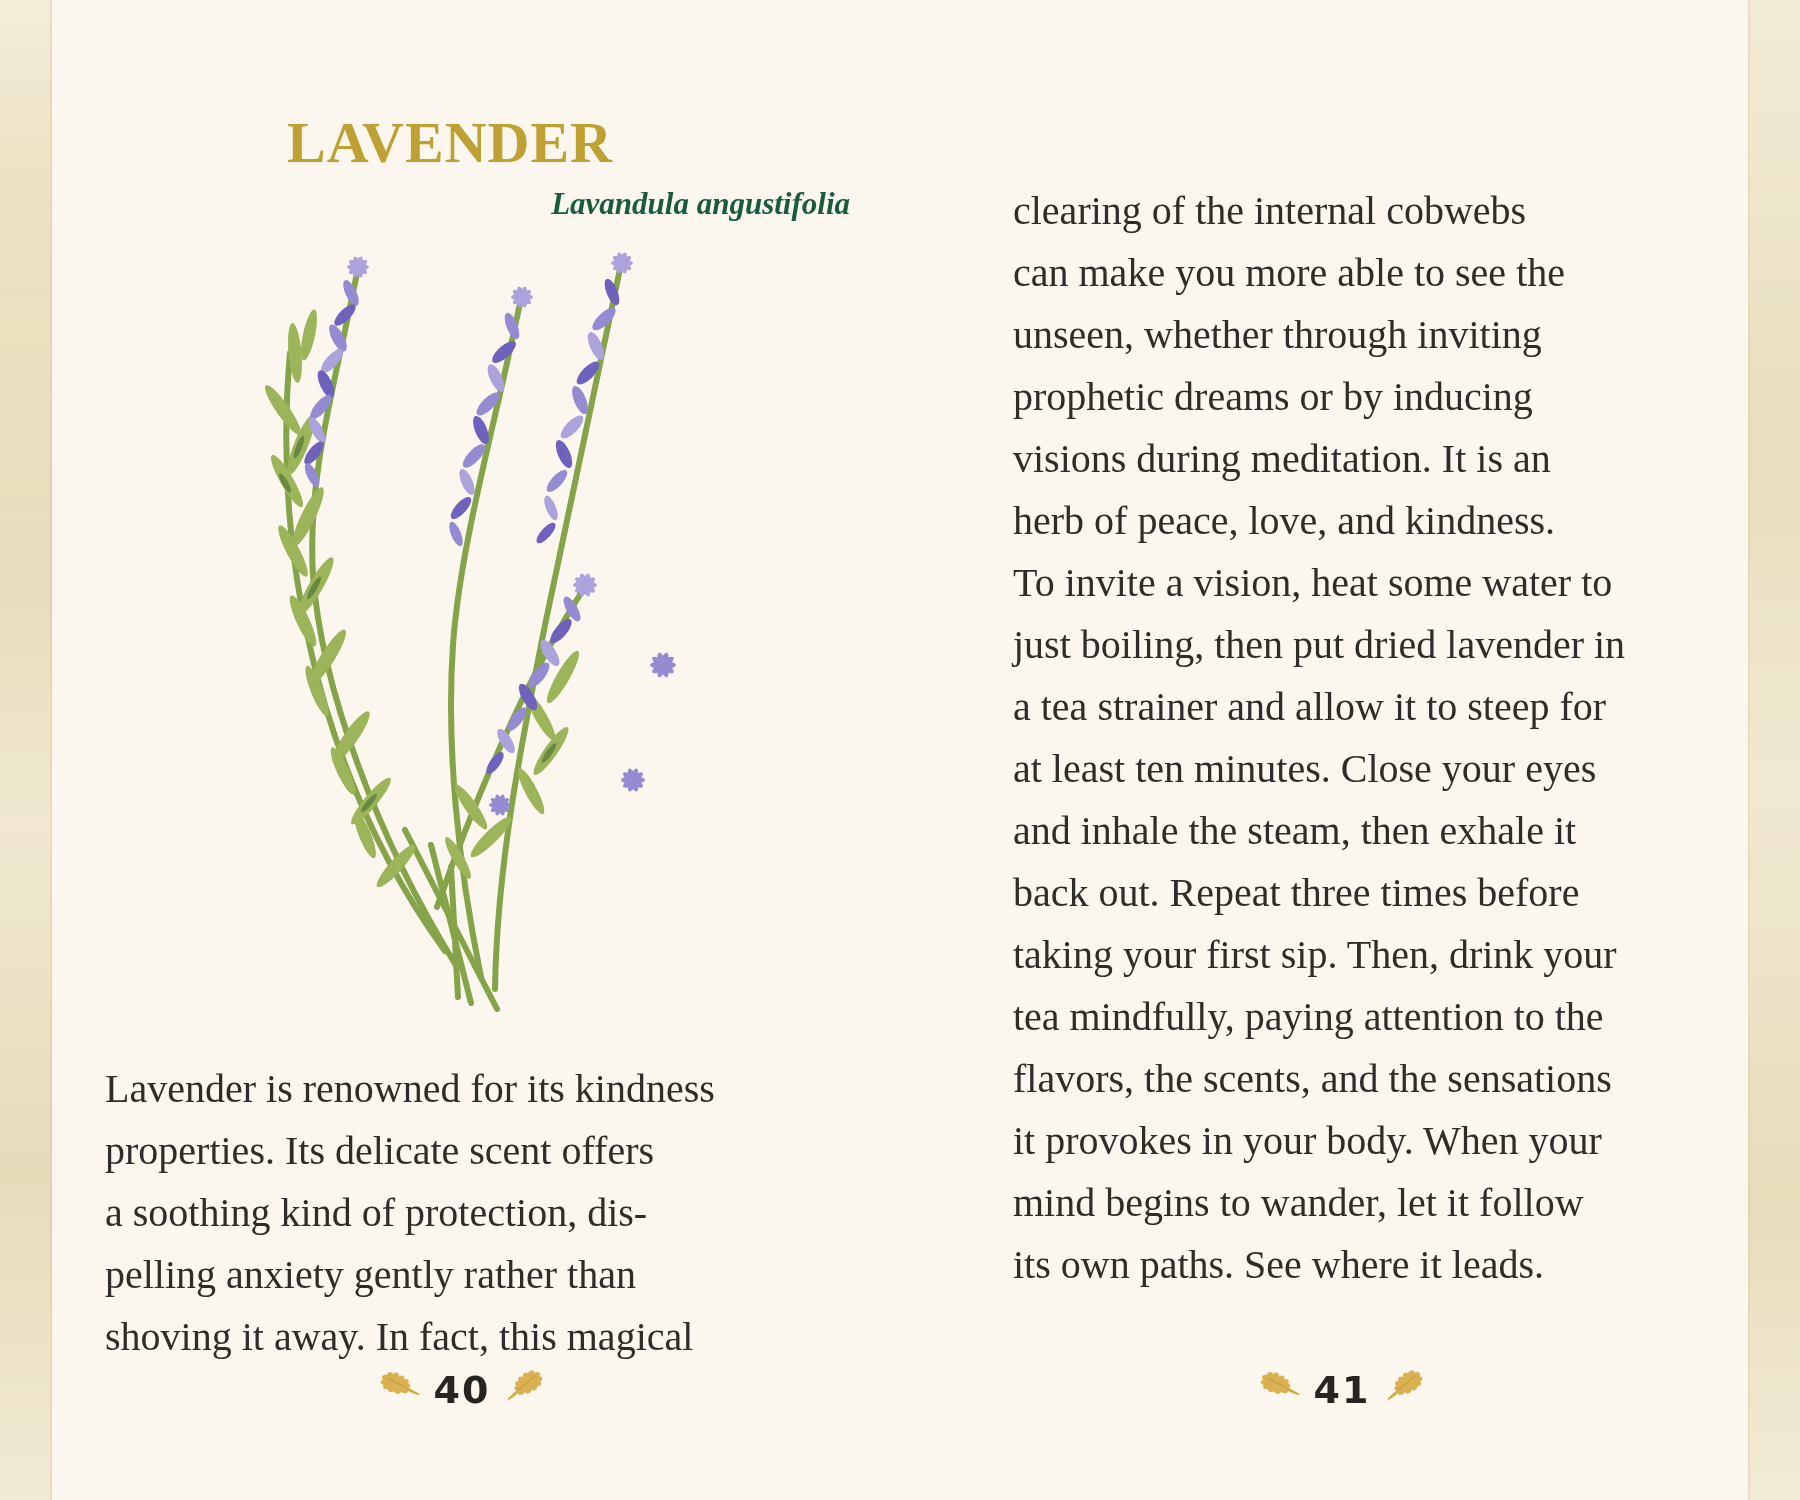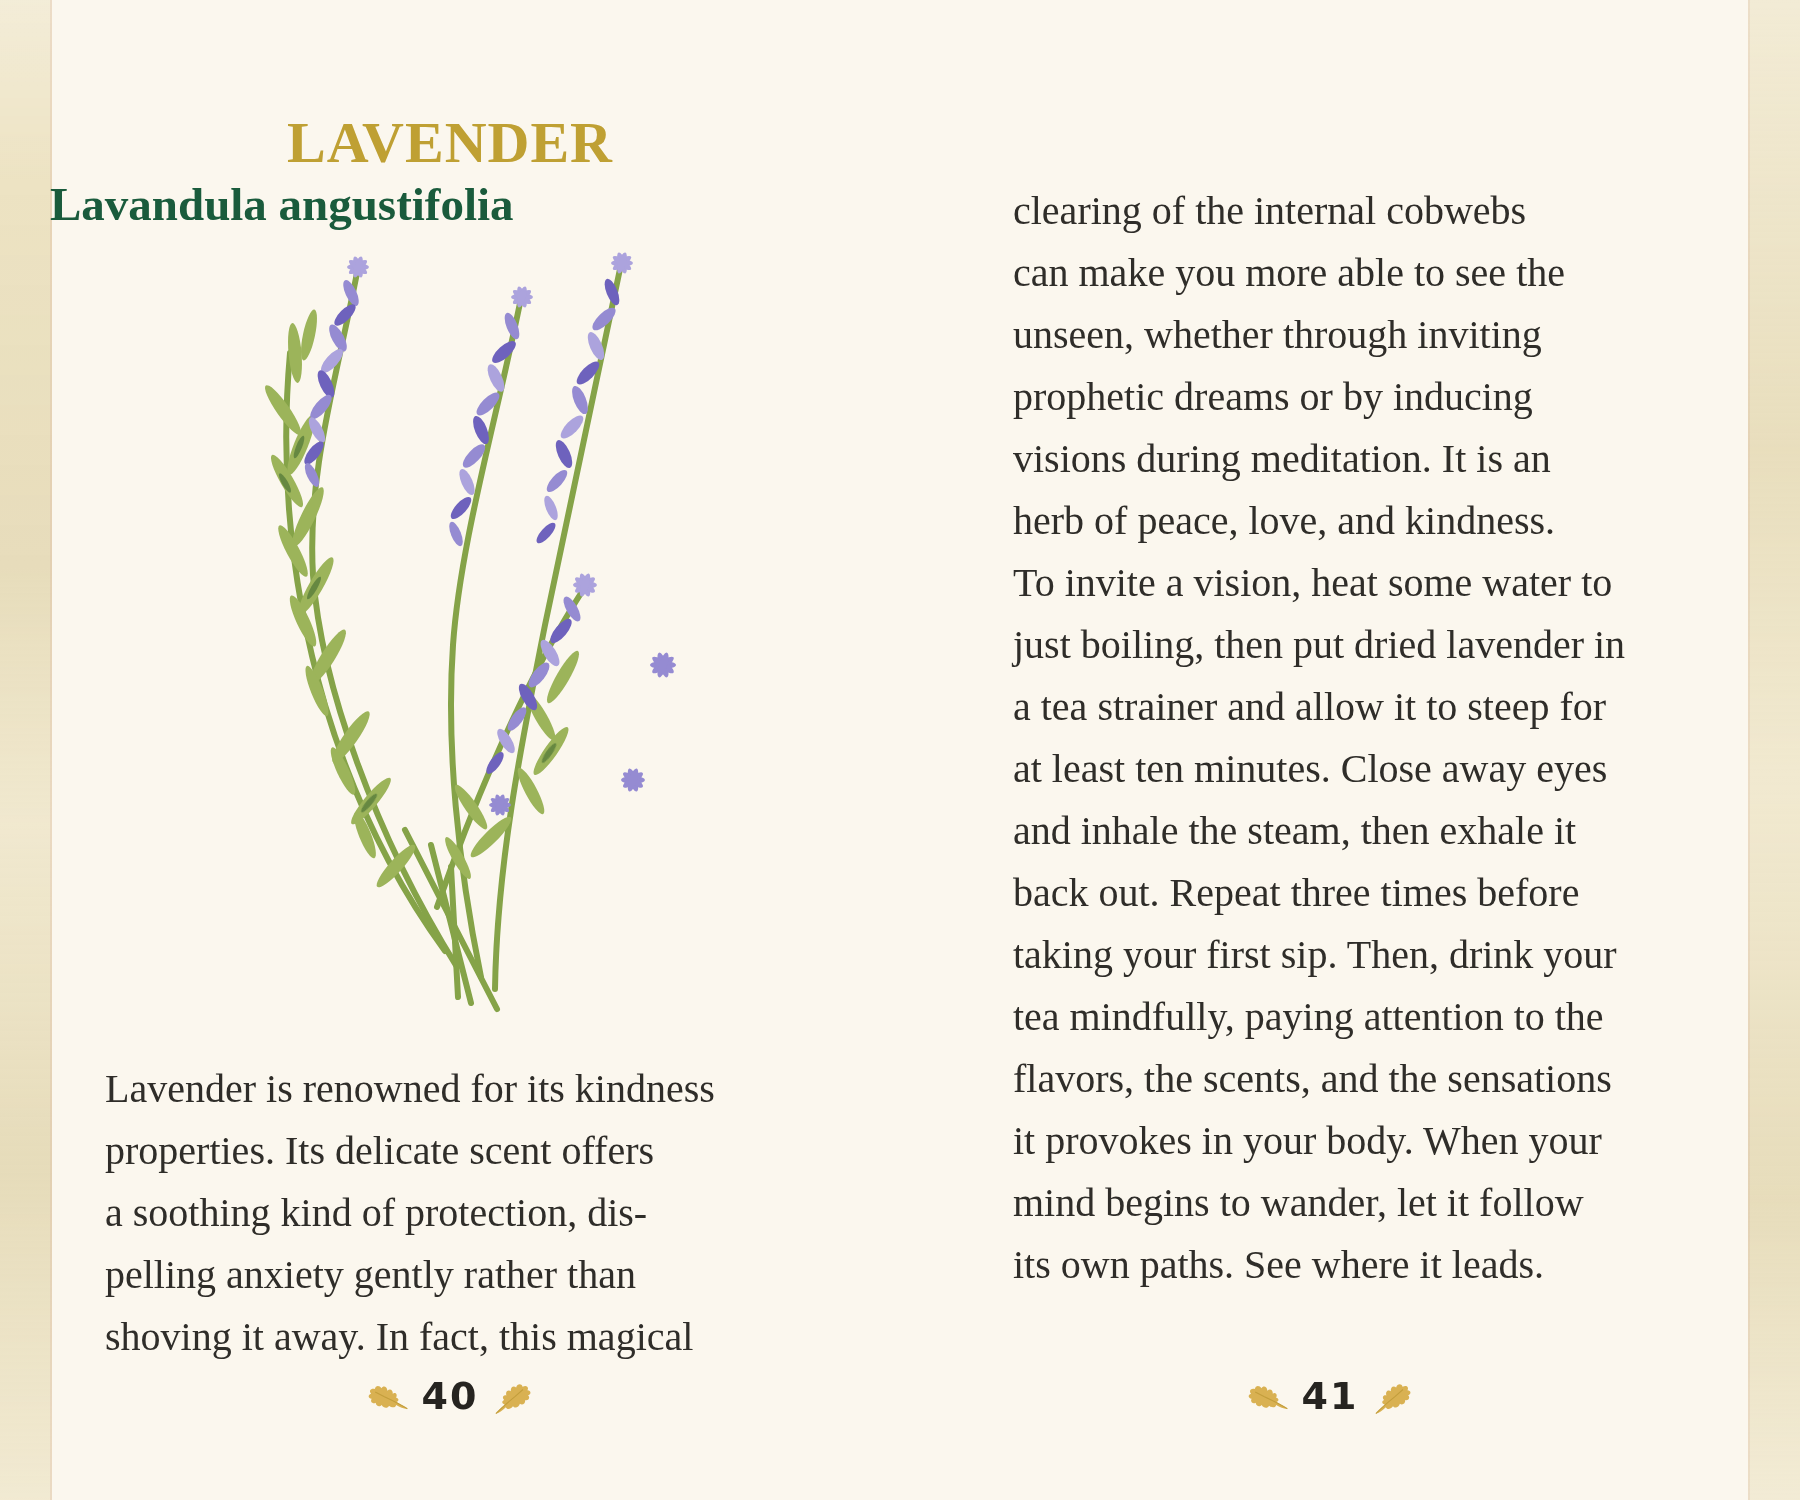--- a/index.html
+++ b/index.html
@@ -14,30 +14,30 @@
   .edge.left{left:0;border-right:2px solid rgba(214,170,150,.25);
     background-image:linear-gradient(180deg,rgba(255,255,255,.35),rgba(255,255,255,0) 12%,rgba(120,100,40,.05) 38%,rgba(255,255,255,.2) 55%,rgba(120,100,40,.06) 78%,rgba(255,255,255,.25));}
   .edge.right{right:0;border-left:2px solid rgba(214,170,150,.2);
     background-image:linear-gradient(180deg,rgba(255,255,255,.3),rgba(120,100,40,.04) 30%,rgba(255,255,255,.22) 52%,rgba(120,100,40,.05) 80%,rgba(255,255,255,.3));}
   .page{position:absolute;top:0;width:850px;height:1500px;}
   .page-left{left:50px;}
   .page-right{left:900px;}
   .title{position:absolute;top:112px;left:0;width:800px;text-align:center;
     font-size:58px;line-height:62px;font-weight:bold;letter-spacing:1px;color:var(--title);
     font-family:"Liberation Serif",serif;}
-  .subtitle{position:absolute;top:178px;left:0;width:800px;text-align:left;
-    font-size:47px;line-height:52px;font-weight:bold;color:var(--subtitle);
+  .subtitle{position:absolute;top:178px;left:0;width:800px;text-align:right;
+    font-size:31px;line-height:52px;font-weight:bold;font-style:italic;color:var(--subtitle);
     font-family:"Liberation Serif",serif;white-space:nowrap;}
   .illustration{position:absolute;top:245px;left:145px;width:545px;height:770px;}
   .bodytext{position:absolute;color:var(--body-text);font-size:40px;line-height:62px;margin-top:40px;}
   .bodytext .line{white-space:nowrap;}
   .body-left{top:1018px;left:55px;width:700px;}
   .body-right{top:140px;left:113px;width:720px;}
   .footer{position:absolute;top:1368px;left:0;width:800px;height:60px;
-    display:flex;align-items:center;justify-content:center;gap:13px;}
+    display:flex;justify-content:center;gap:13px;padding-left:12px;}
   .page-right .footer{width:860px;}
   .pagenum{font-family:"DejaVu Sans",sans-serif;font-weight:bold;font-size:38px;
     letter-spacing:2px;color:#262420;padding-bottom:4px;}
   .leaf-icon{display:block;}
   .leaf-icon.flip{transform:scaleX(-1) rotate(6deg);}
   .leaf-icon.tilt{transform:rotate(-8deg);}
 </style>
 </head>
 <body>
 
@@ -220,21 +220,21 @@
     <div class="bodytext body-right">
         <div class="line">clearing of the internal cobwebs</div>
         <div class="line">can make you more able to see the</div>
         <div class="line">unseen, whether through inviting</div>
         <div class="line">prophetic dreams or by inducing</div>
         <div class="line">visions during meditation. It is an</div>
         <div class="line">herb of peace, love, and kindness.</div>
         <div class="line">To invite a vision, heat some water to</div>
         <div class="line">just boiling, then put dried lavender in</div>
         <div class="line">a tea strainer and allow it to steep for</div>
-        <div class="line">at least ten minutes. Close away eyes</div>
+        <div class="line">at least ten minutes. Close your eyes</div>
         <div class="line">and inhale the steam, then exhale it</div>
         <div class="line">back out. Repeat three times before</div>
         <div class="line">taking your first sip. Then, drink your</div>
         <div class="line">tea mindfully, paying attention to the</div>
         <div class="line">flavors, the scents, and the sensations</div>
         <div class="line">it provokes in your body. When your</div>
         <div class="line">mind begins to wander, let it follow</div>
         <div class="line">its own paths. See where it leads.</div>
       </div>
 

